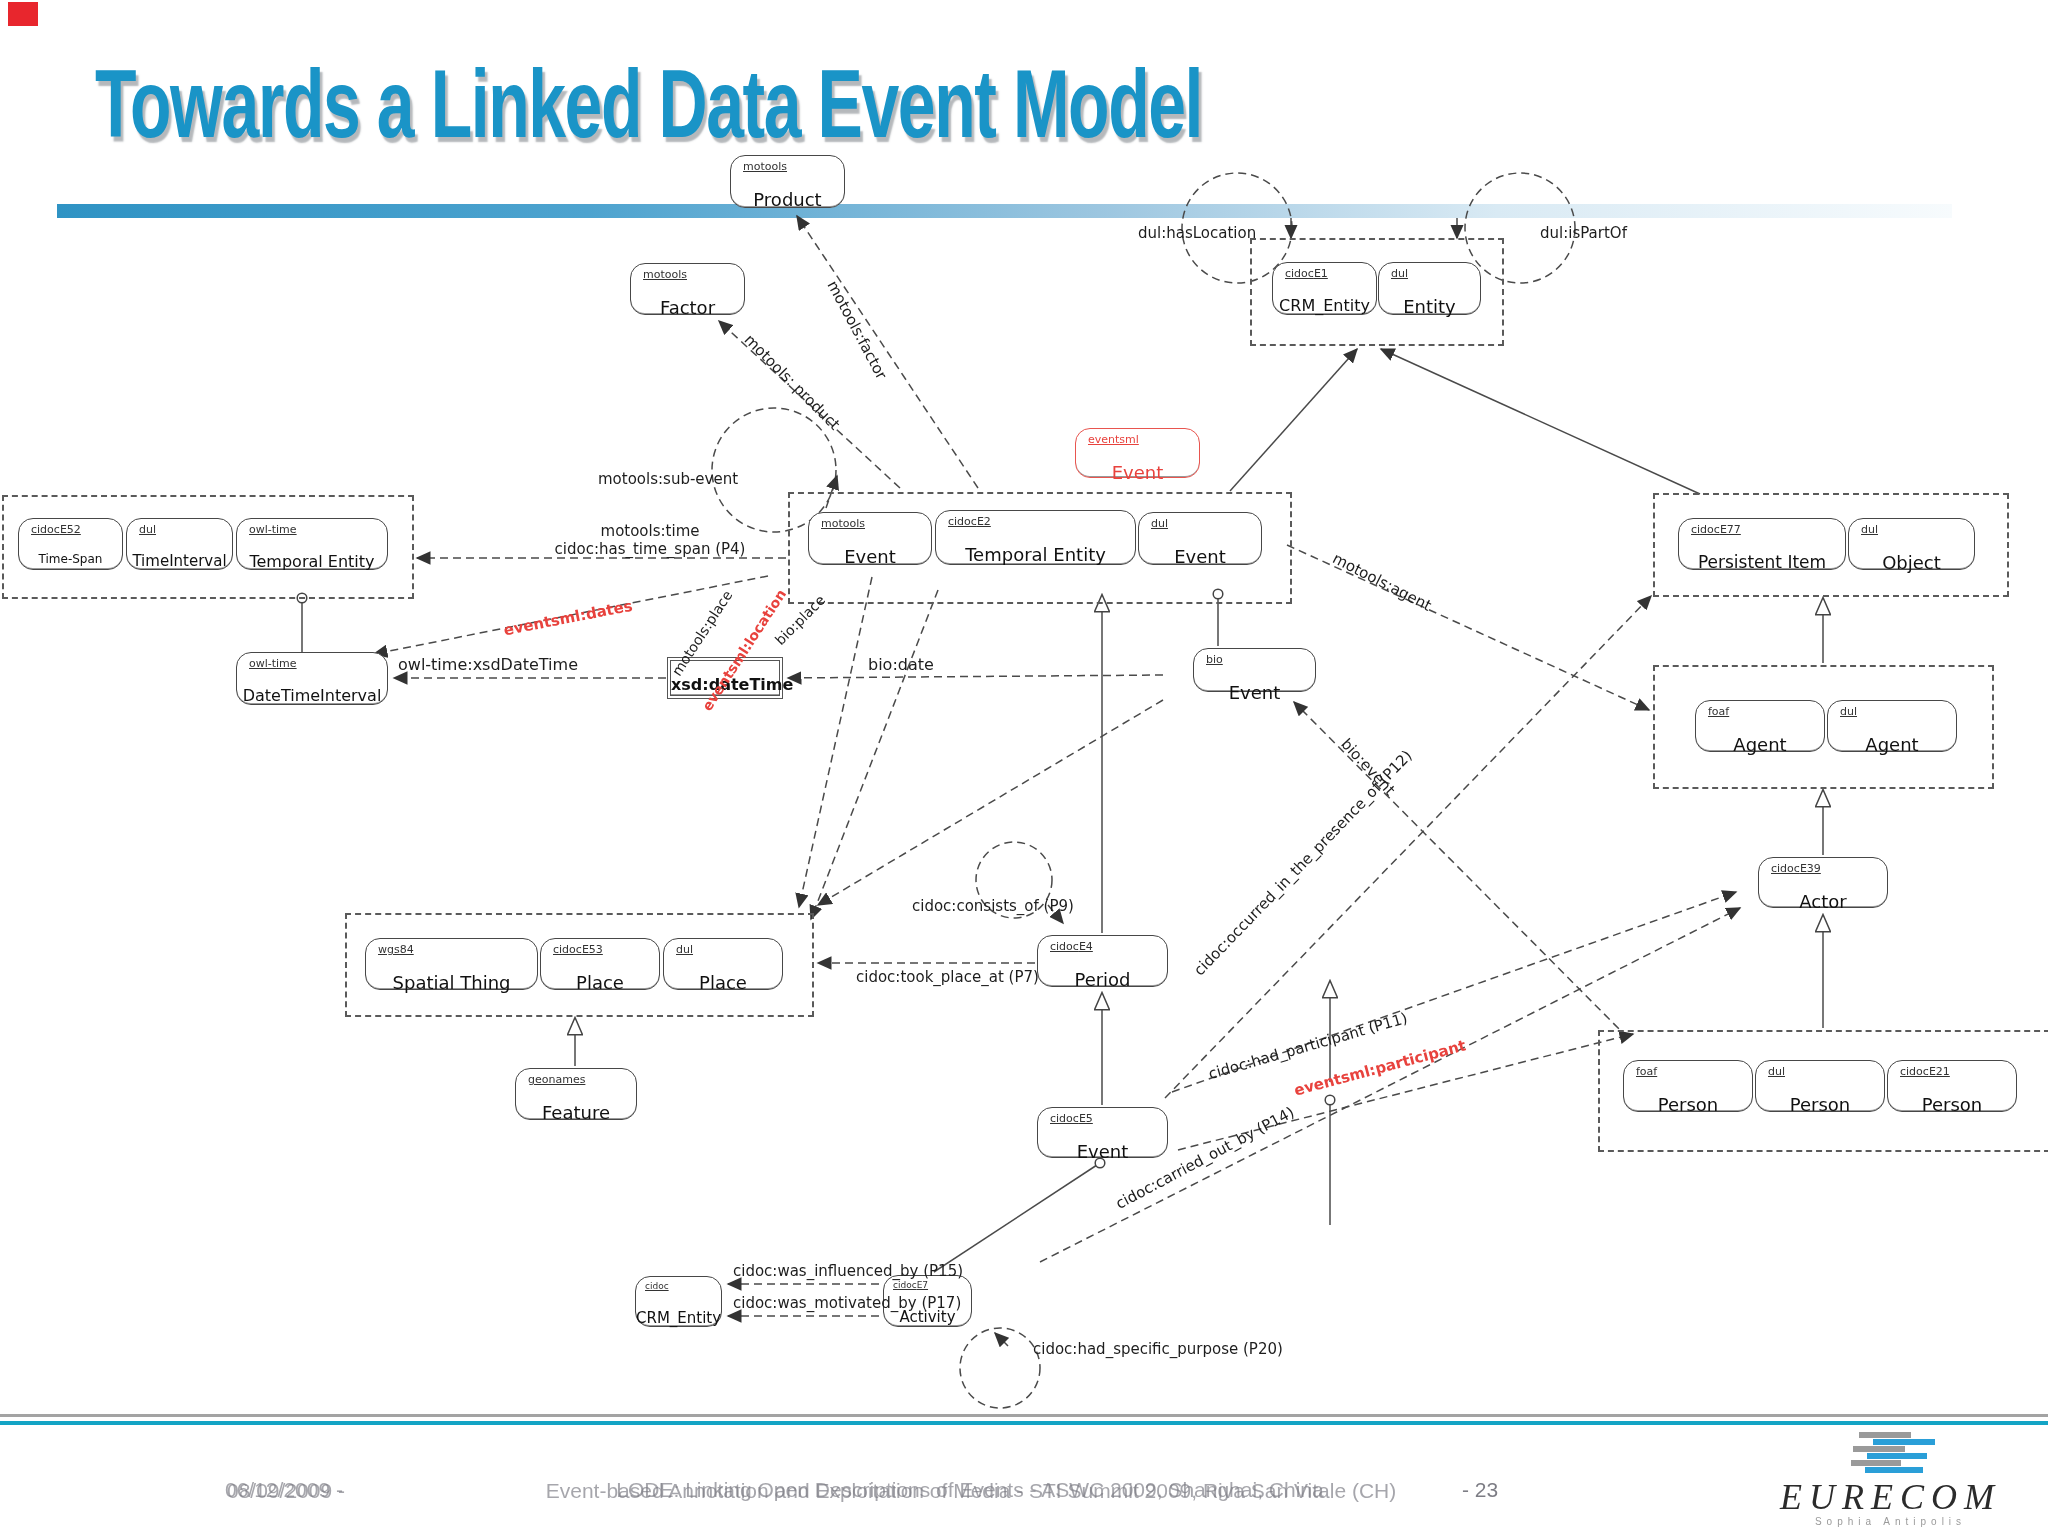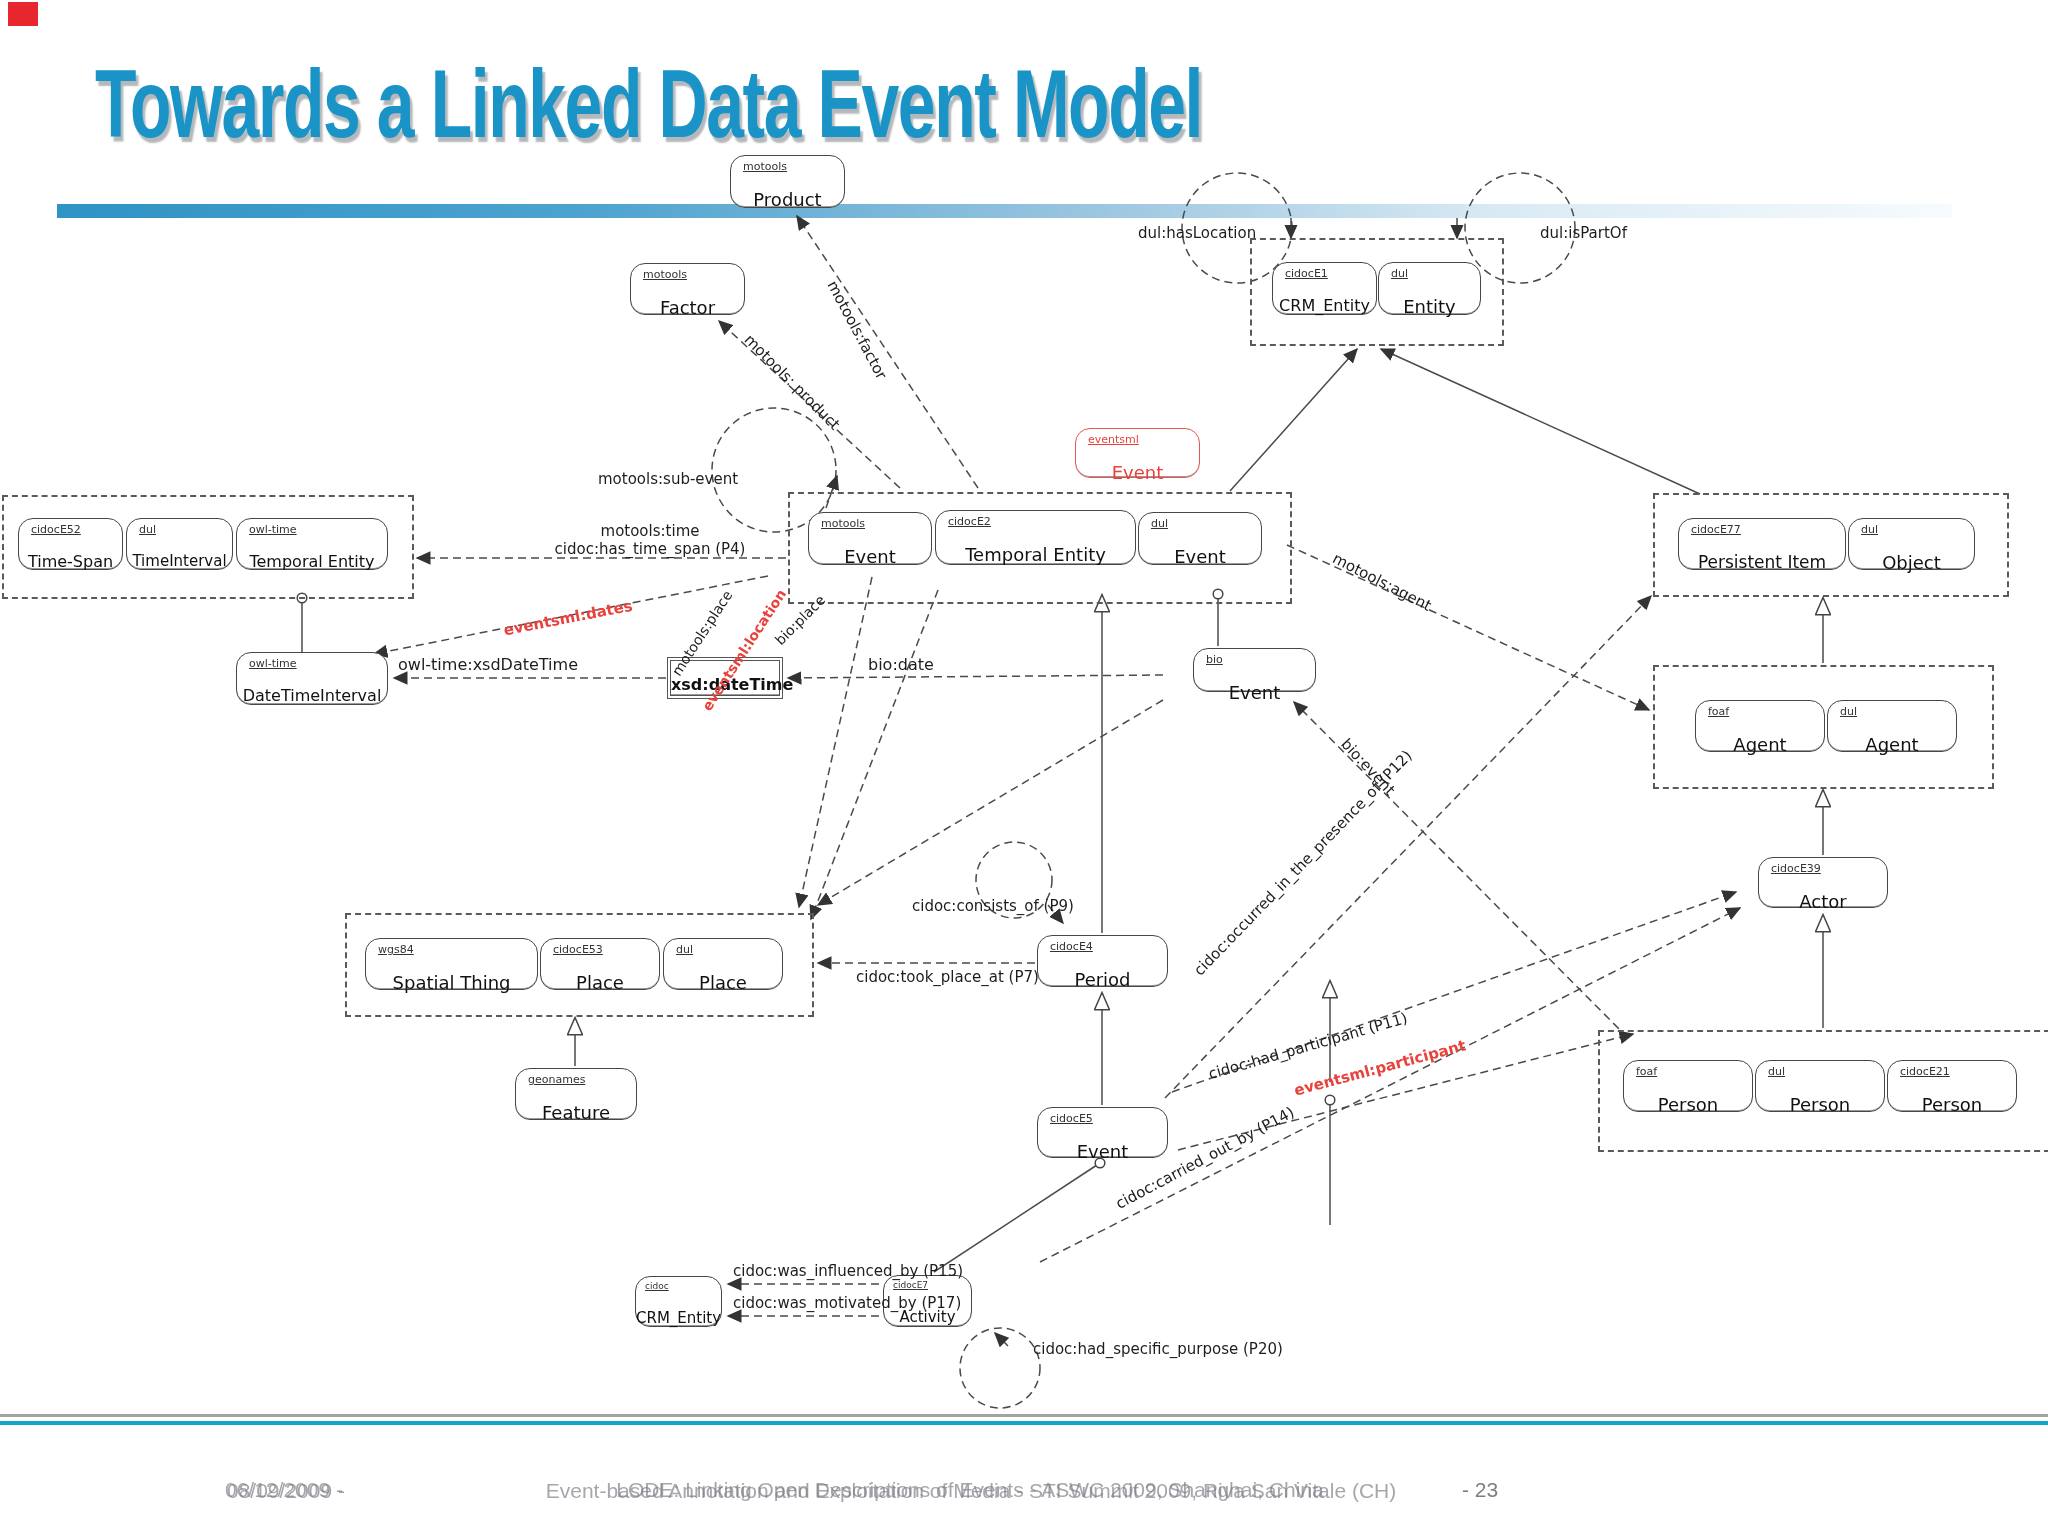--- a/index.html
+++ b/index.html
@@ -166,21 +166,21 @@
         <span>eventsml</span>
         <span></span>
       </div>
     <div class="nl">Event</div>
   </div>
   <div class="node" style="left:18px;top:518px;width:105px;height:52px">
     <div class="nt">
         <span>cidoc</span>
         <span>E52</span>
       </div>
-    <div class="nl" style="font-size:16px">Time-Span</div>
+    <div class="nl" style="font-size:12px">Time-Span</div>
   </div>
   <div class="node" style="left:126px;top:518px;width:107px;height:52px">
     <div class="nt">
         <span>dul</span>
         <span></span>
       </div>
     <div class="nl" style="font-size:15px">TimeInterval</div>
   </div>
   <div class="node" style="left:236px;top:518px;width:152px;height:52px">
     <div class="nt">
@@ -374,14 +374,26 @@
       <span>06/12/2009 -</span>
       <span class="s2">08/09/2009 -</span>
     </div>
     <div class="f-stack f-title">
       <span>LODE: Linking Open Descriptions of Events - ASWC 2009, Shanghai, China</span>
       <span class="s2">Event-based Annotation and Exploitation of Media - STI Summit 2009, Riva San Vitale (CH)</span>
     </div>
     <div class="f-page">- 23</div>
   </div>
 
+  <div class="logo">
+    <div class="bars">
+      <div style="left:8px;top:0;width:52px;background:#9a9a9a"></div>
+      <div style="left:22px;top:7px;width:62px;background:#2a9fd8"></div>
+      <div style="left:2px;top:14px;width:52px;background:#9a9a9a"></div>
+      <div style="left:16px;top:21px;width:60px;background:#2a9fd8"></div>
+      <div style="left:0;top:28px;width:50px;background:#9a9a9a"></div>
+      <div style="left:14px;top:35px;width:58px;background:#2a9fd8"></div>
+    </div>
+    <div class="word">EURECOM</div>
+    <div class="sub">Sophia Antipolis</div>
+  </div>
 
 </div>
 
 </body></html>

